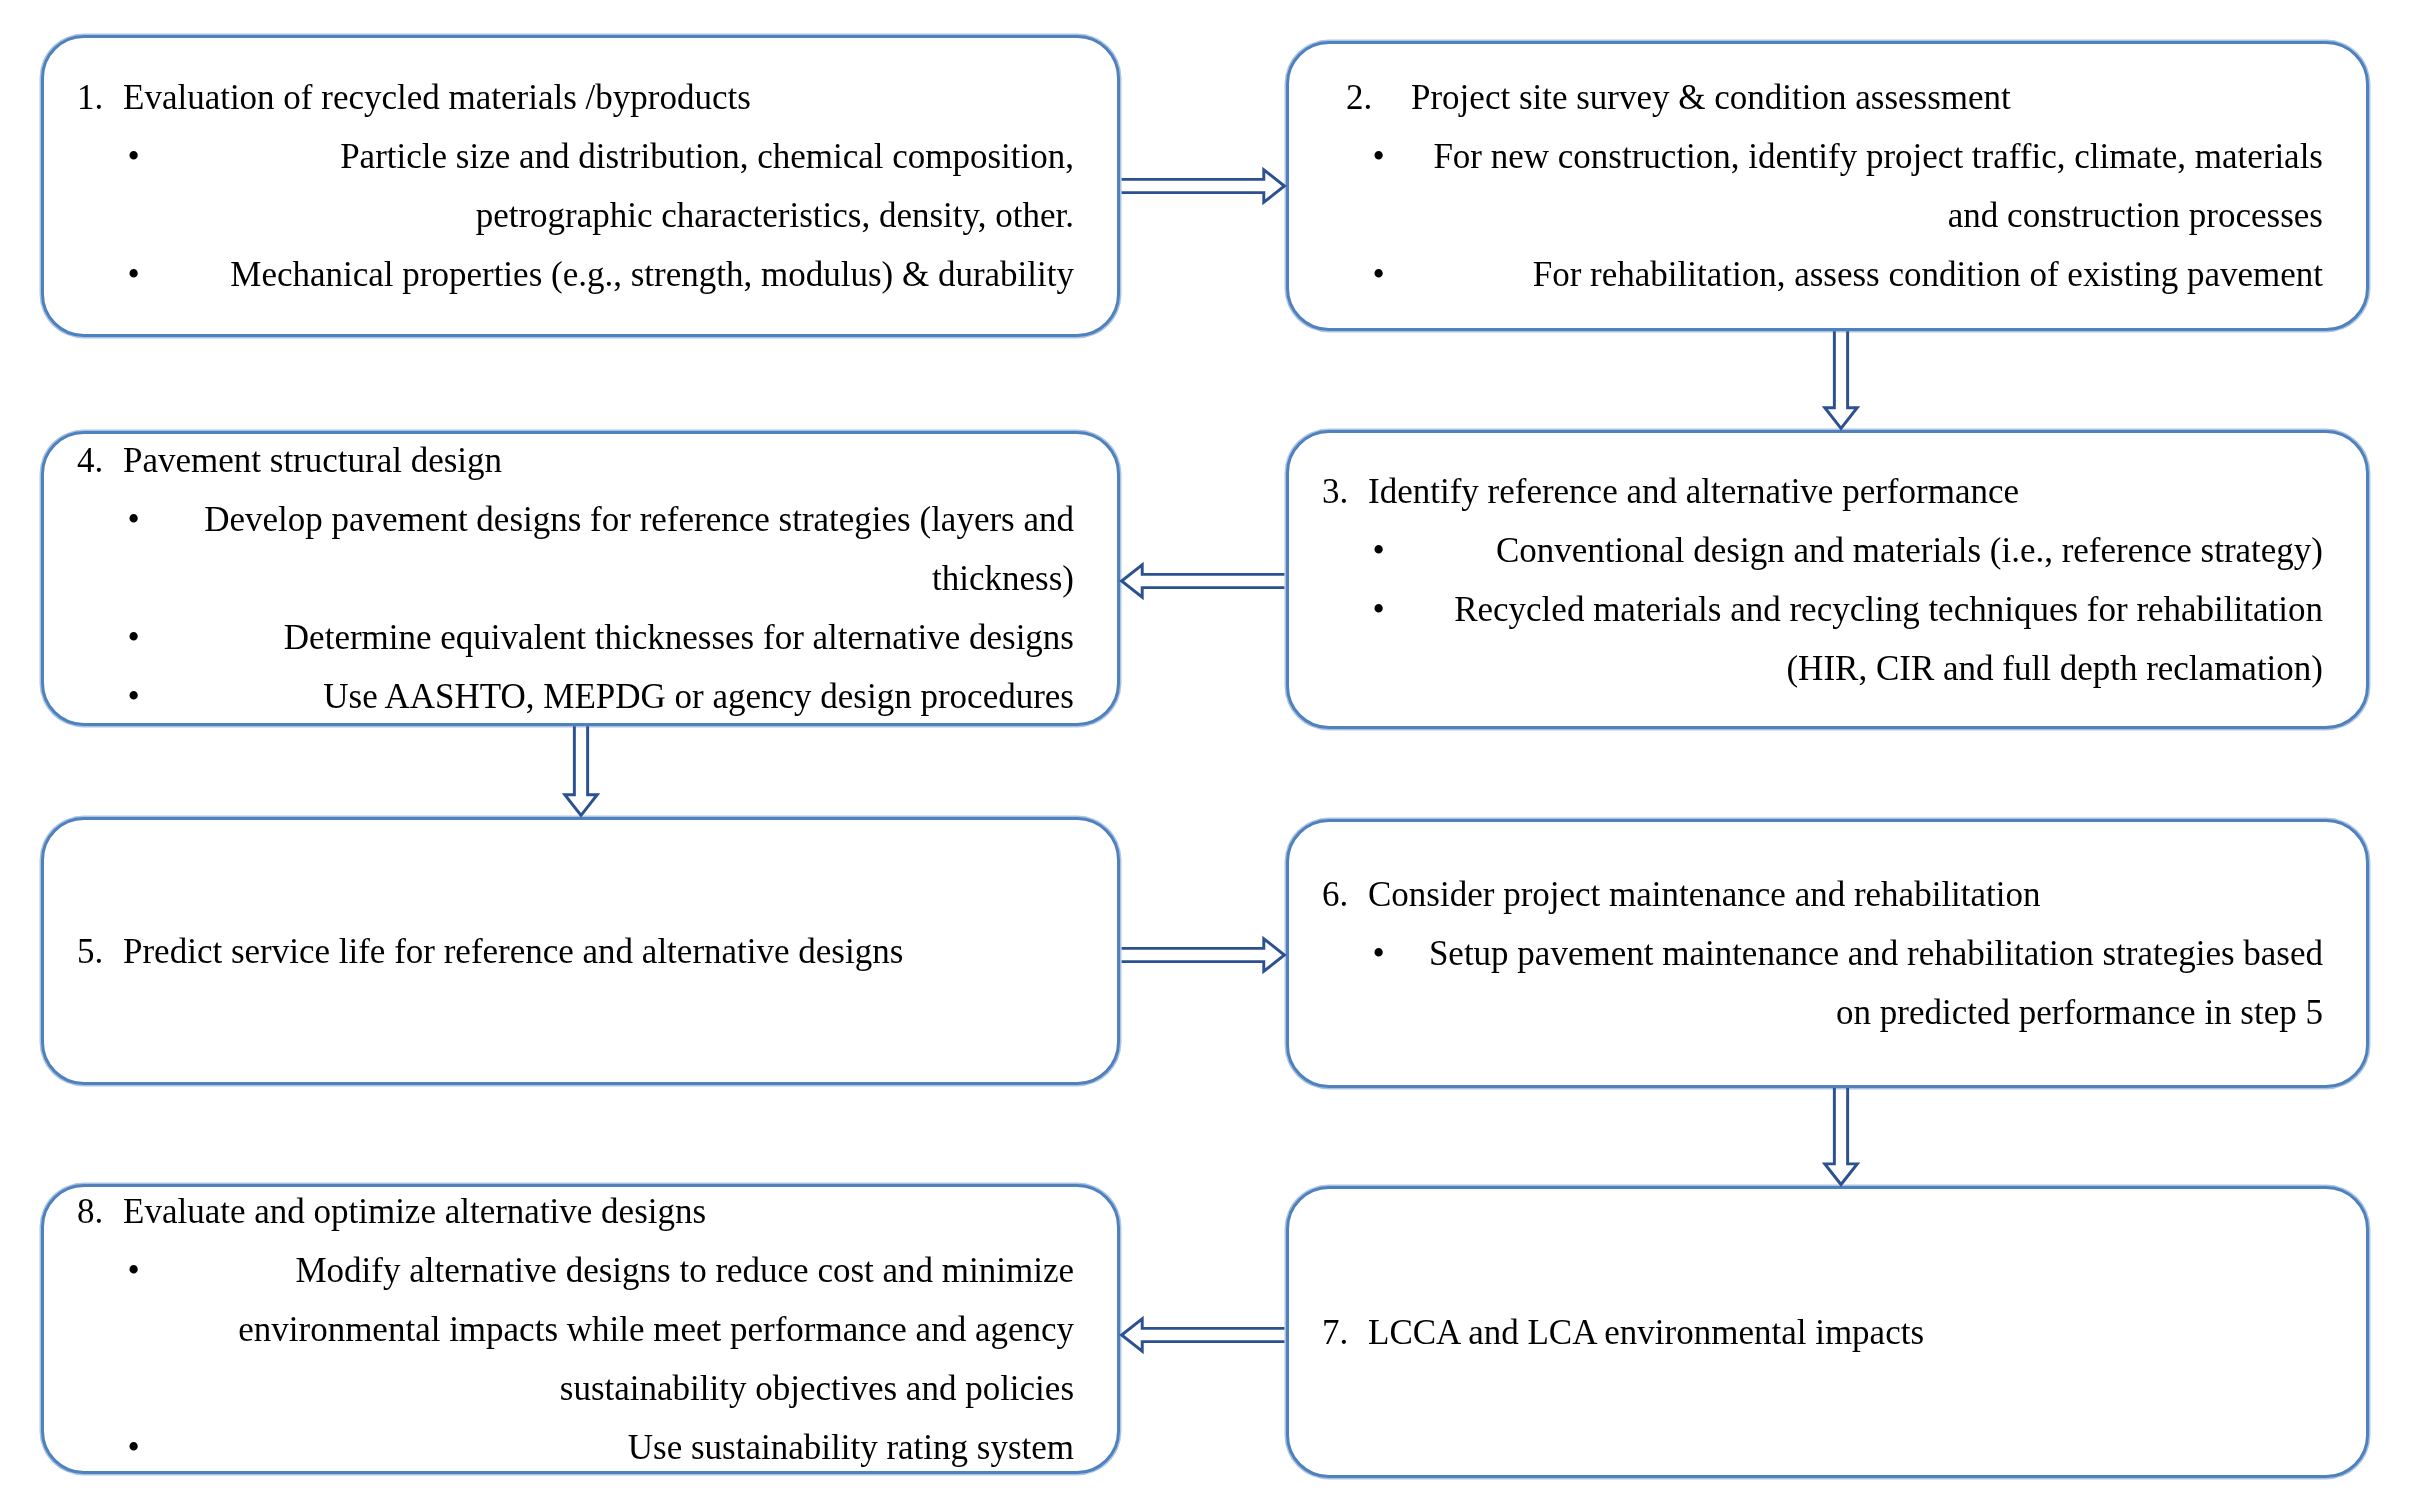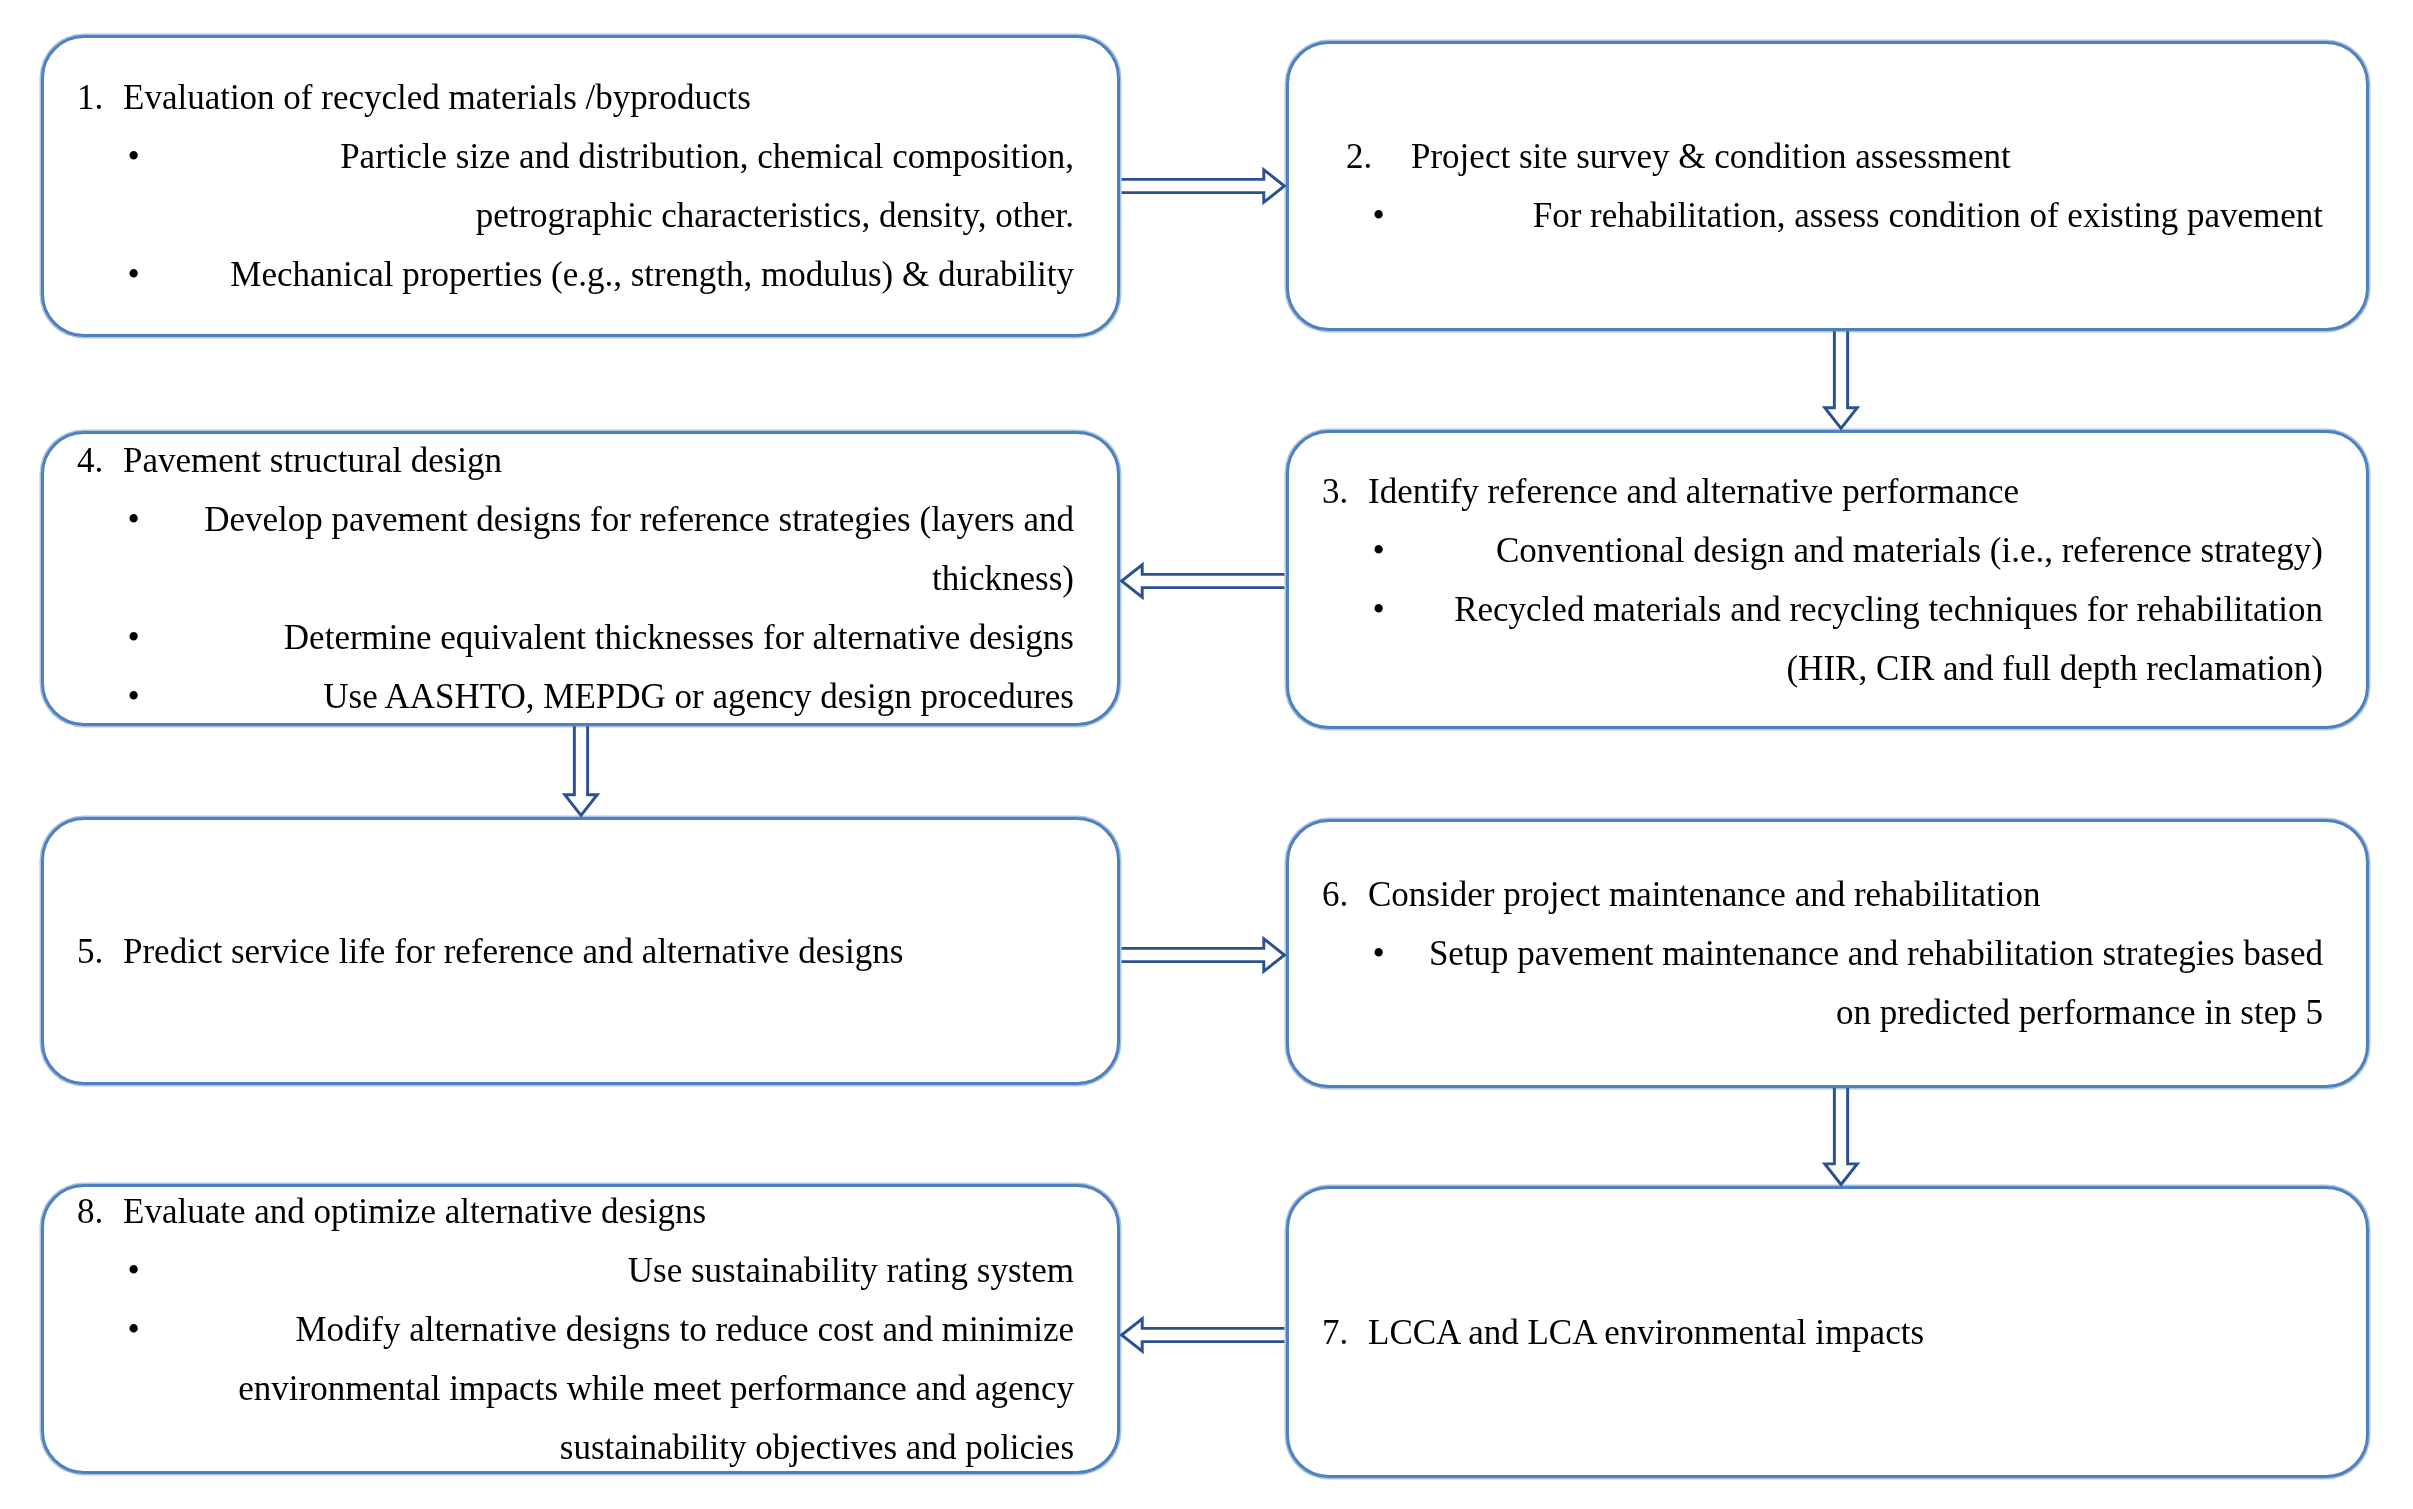--- a/index.html
+++ b/index.html
@@ -86,20 +86,21 @@
       <li>Mechanical properties (e.g., strength, modulus) &amp; durability</li>
     </ul>
   </div>
 
   <div class="box col-right" style="top:41px;height:290px">
     <div class="heading h-indent">
       <span class="num">2.</span>
       <span class="heading-text">Project site survey &amp; condition assessment</span>
     </div>
     <ul class="bullets">
+      <li>For new construction, identify project traffic, climate, materials and construction processes</li>
       <li>For rehabilitation, assess condition of existing pavement</li>
     </ul>
   </div>
 
   <div class="box col-right" style="top:430px;height:299px">
     <div class="heading">
       <span class="num">3.</span>
       <span class="heading-text">Identify reference and alternative performance</span>
     </div>
     <ul class="bullets">
@@ -145,22 +146,22 @@
     <ul class="bullets">
     </ul>
   </div>
 
   <div class="box col-left" style="top:1184px;height:290px">
     <div class="heading">
       <span class="num">8.</span>
       <span class="heading-text">Evaluate and optimize alternative designs</span>
     </div>
     <ul class="bullets">
+      <li>Modify alternative designs to reduce cost and minimize environmental impacts while meet performance and agency sustainability objectives and policies</li>
       <li>Use sustainability rating system</li>
-      <li>Modify alternative designs to reduce cost and minimize environmental impacts while meet performance and agency sustainability objectives and policies</li>
     </ul>
   </div>
 
   <svg class="arrow" style="left:1120px;top:158px" width="166" height="56" viewBox="0 0 225 76">
     <path d="M2 29 H195 V16 L223 38 L195 60 V47 H2"></path>
   </svg>
 
   <svg class="arrow" style="left:1813px;top:331px" width="56" height="99" viewBox="0 0 76 134">
     <path d="M29 0 V104 H16 L38 132 L60 104 H47 V0"></path>
   </svg>

